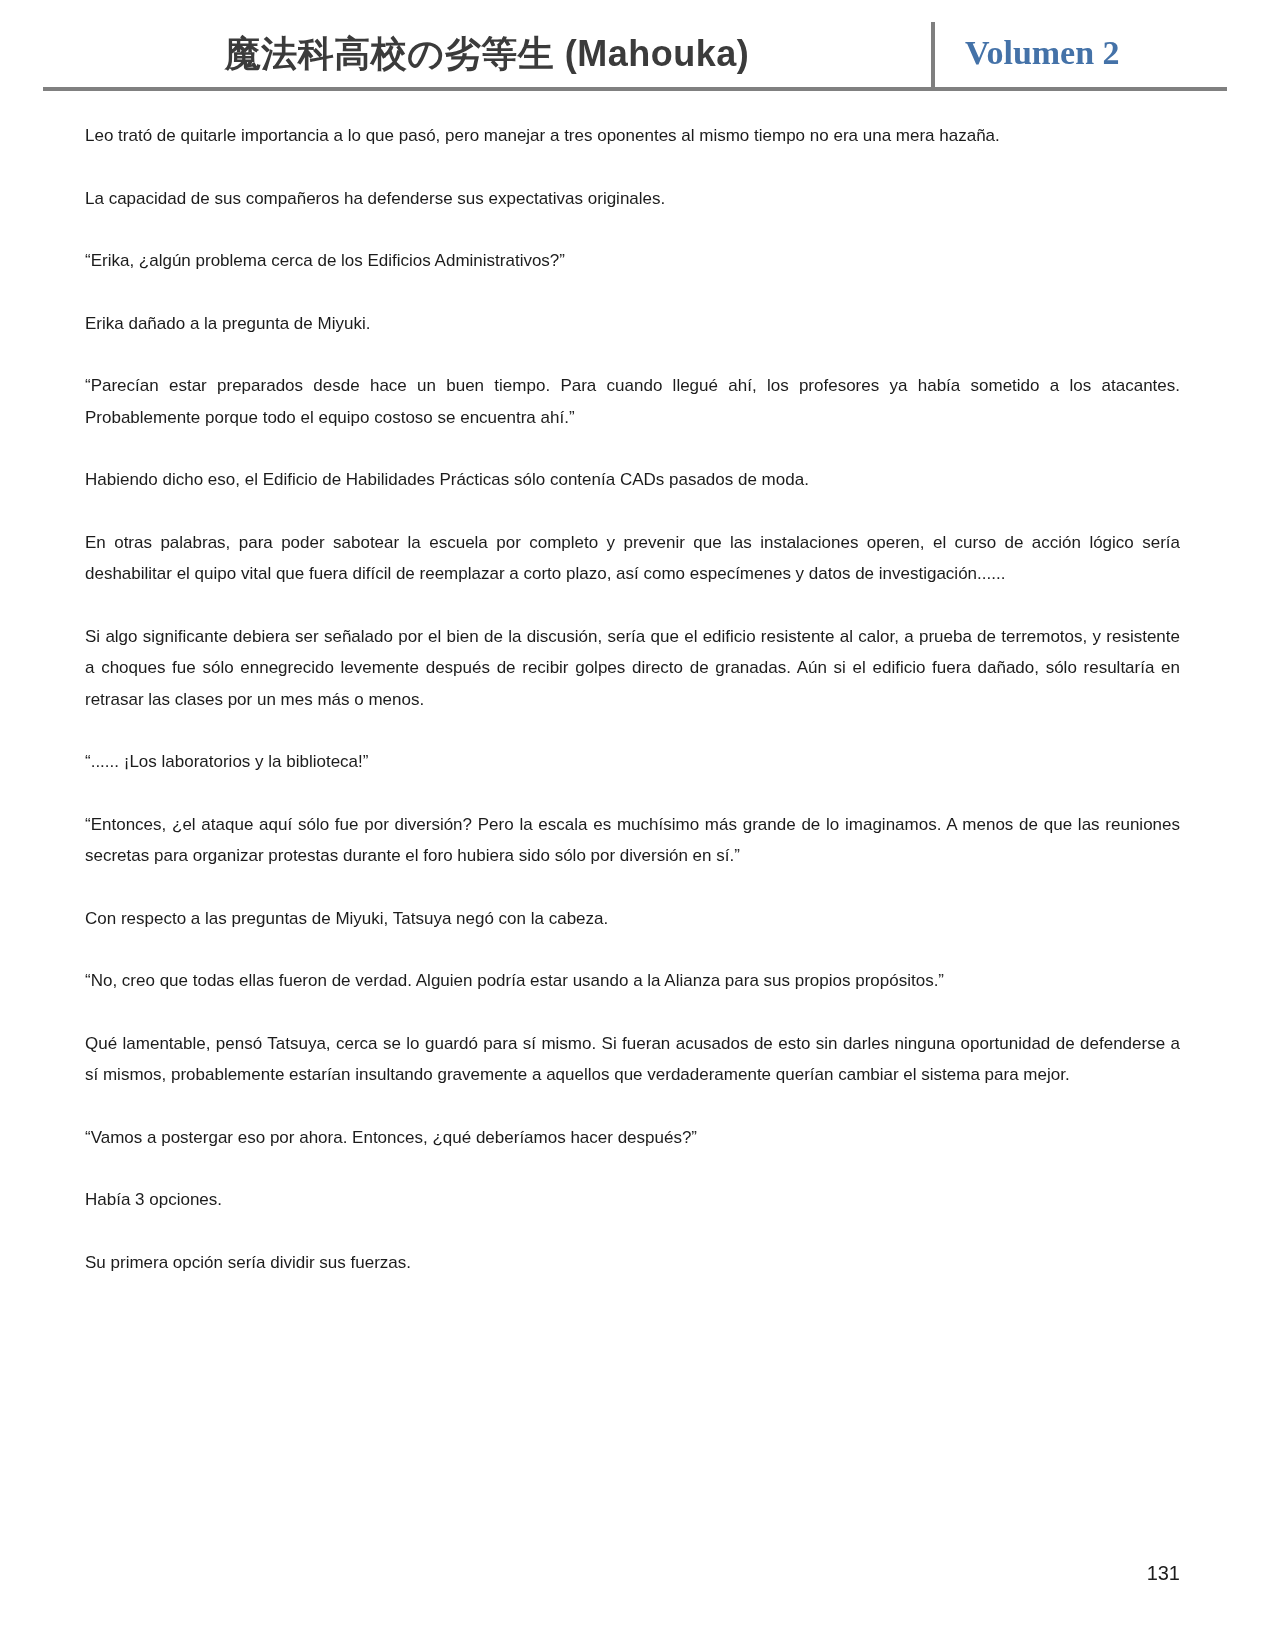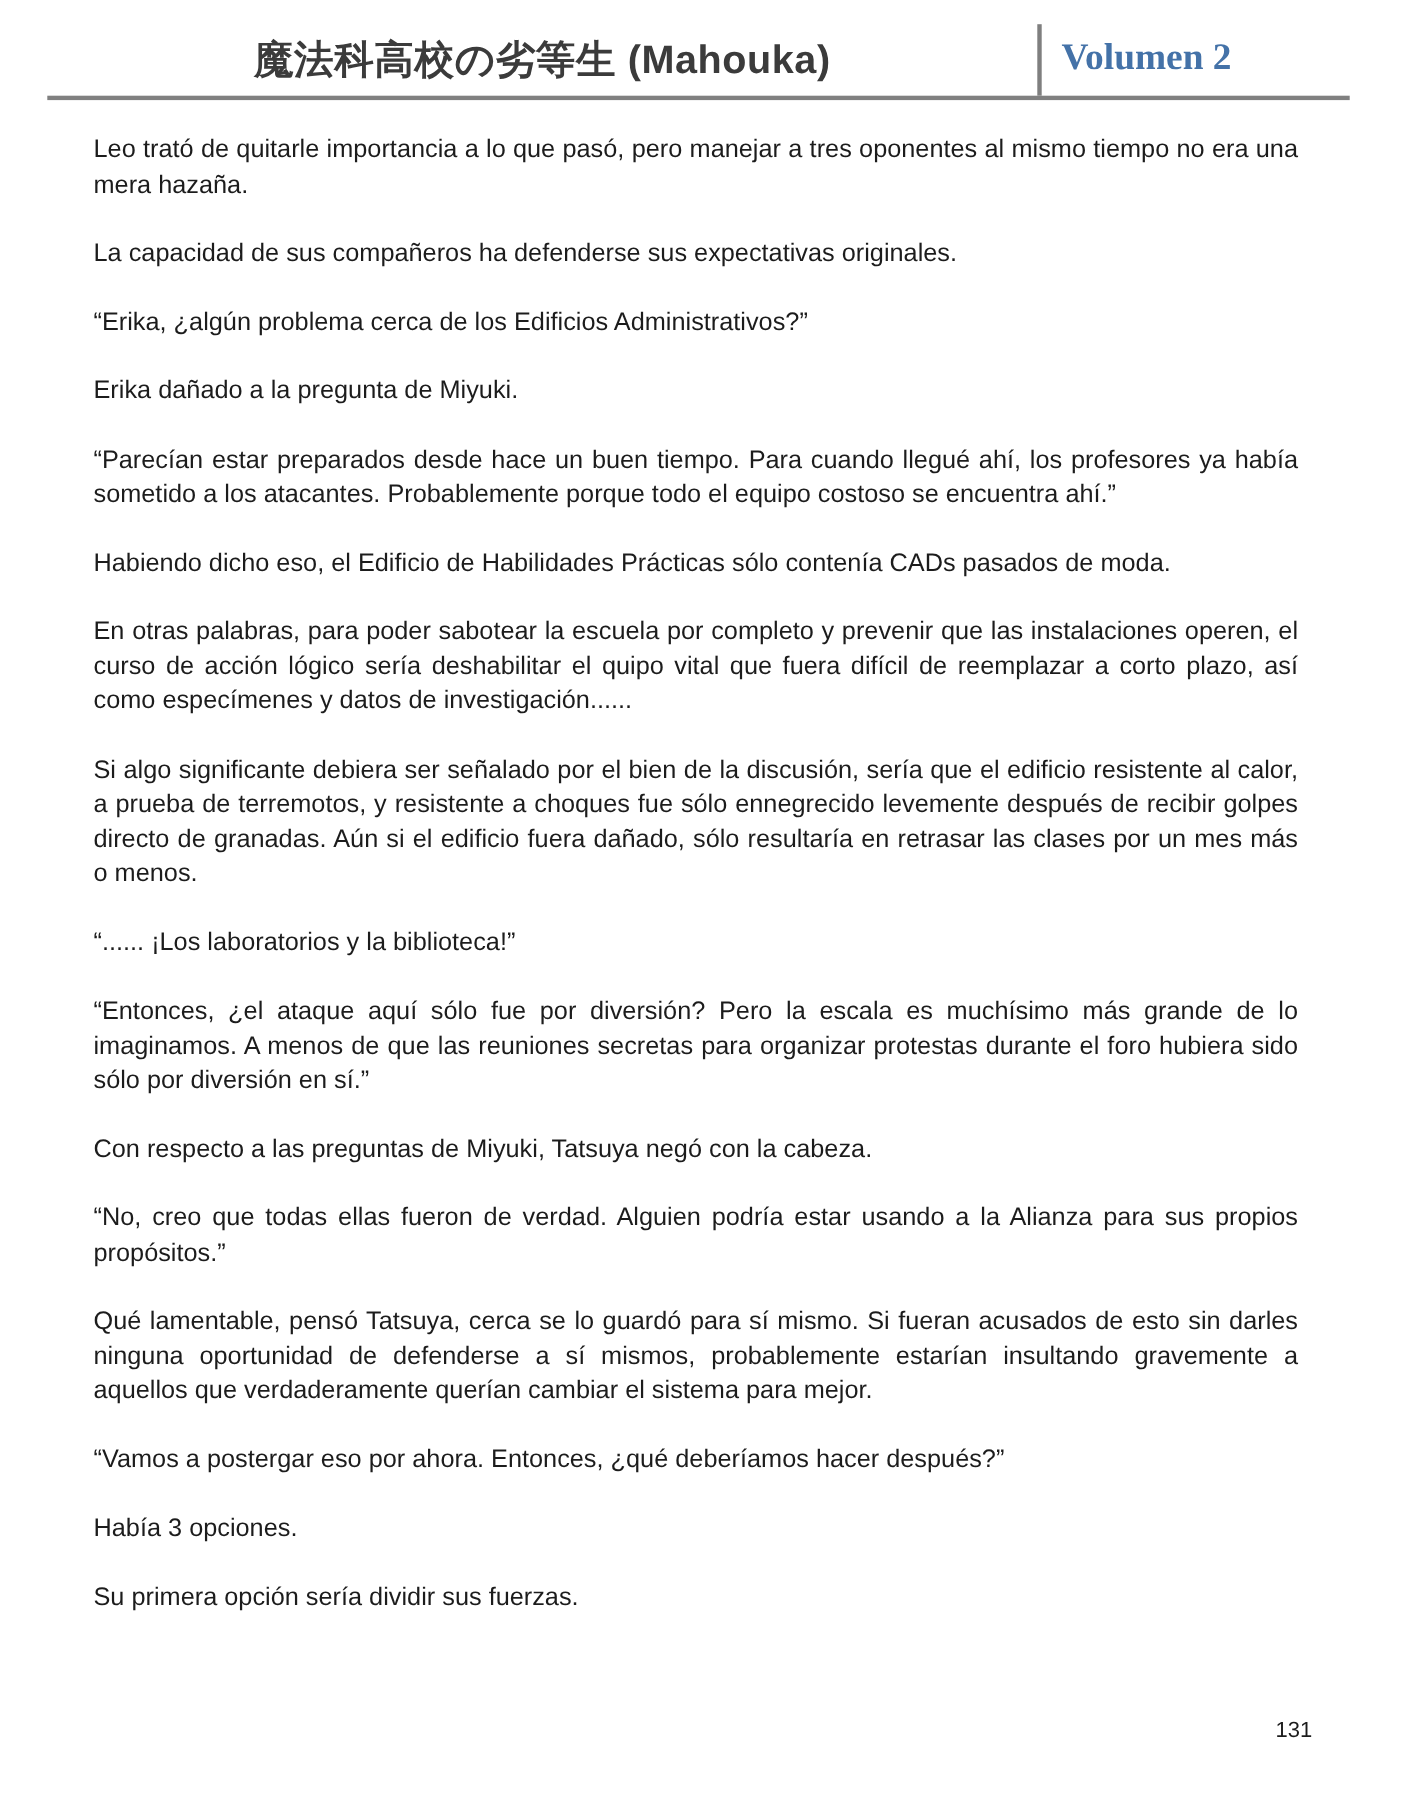--- a/index.html
+++ b/index.html
@@ -28,47 +28,47 @@
   }
   .book-title {
     font-size: 36px;
     font-weight: bold;
     color: #3b3b3b;
     letter-spacing: 0.5px;
   }
   .header-right {
     width: 262px;
     border-left: 4px solid #7f7f7f;
-    padding: 6px 0 10px 18px;
+    padding: 6px 0 10px 30px;
     display: flex;
     align-items: center;
   }
   .volume-label {
     font-family: "Liberation Serif", "DejaVu Serif", serif;
     font-size: 34px;
     font-weight: bold;
     color: #4472a8;
   }
   .header-rule {
     margin: 0 48px 0 43px;
     height: 4px;
     background: #808080;
   }
   .body-text {
     margin: 29px 95px 0 85px;
-    font-size: 23px;
+    font-size: 17px;
     line-height: 31.5px;
     text-align: justify;
   }
   .body-text p {
     margin: 0 0 31px 0;
   }
   .page-number {
     position: absolute;
-    right: 82px;
+    right: 95px;
     top: 1562px;
     font-size: 20px;
     color: #1c1c1c;
     margin-left: 20px;
   }
 </style>
 </head>
 <body>
 
 <div class="page">

